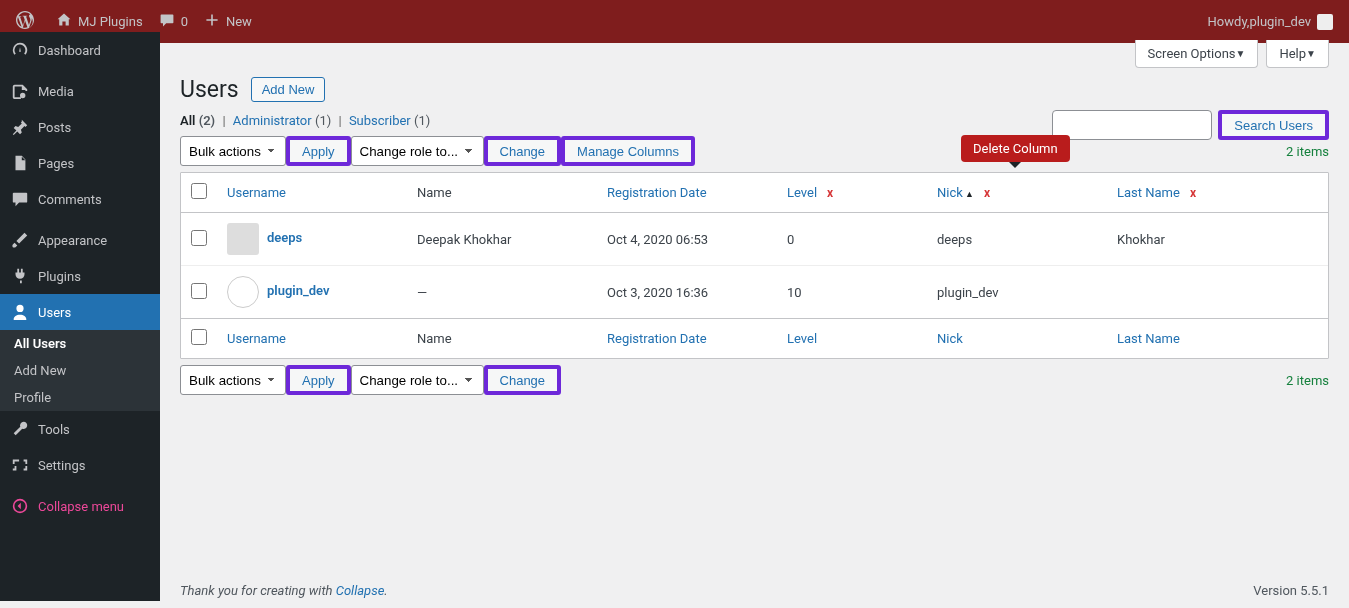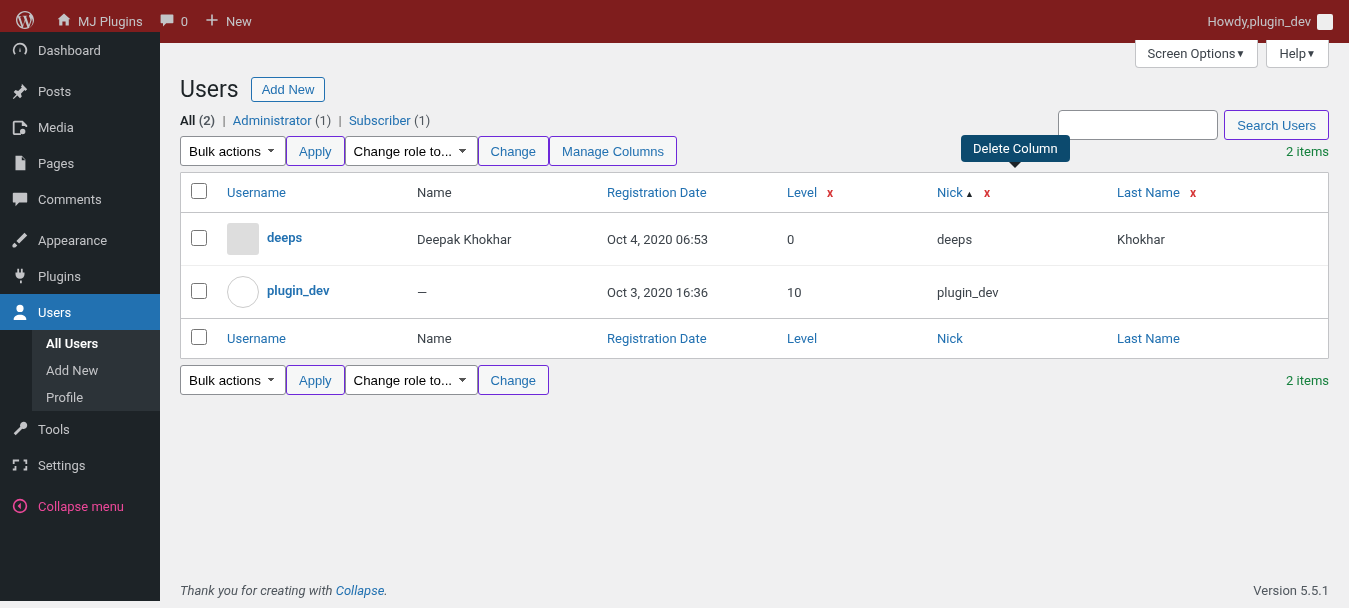--- a/index.html
+++ b/index.html
@@ -12,21 +12,21 @@
 #adminbar .ab-icon { font-size: 16px; margin-right: 6px; }
 #adminbar .spacer { flex: 1; }
 .ab-avatar { width: 16px; height: 16px; background: #eee; margin-left: 6px; border-radius: 2px; }
 
 
 #sidebar { position: absolute; top: 32px; left: 0; width: 160px; bottom: 7px; background: #1d2327; color: #c3c4c7; }
 #sidebar .menu-item { display: flex; align-items: center; padding: 8px 10px; cursor: pointer; }
 #sidebar .menu-item.current { background: #2271b1; color: #fff; position: relative; }
 #sidebar .menu-item.current::after { content: ""; position: absolute; right: -8px; top: 50%; margin-top: -8px; border: 8px solid transparent; border-right-color: #f0f0f1; }
 #sidebar .menu-icon { width: 20px; height: 20px; margin-right: 8px; display: flex; align-items: center; justify-content: center; font-size: 16px; }
-#sidebar .submenu { background: #2c3338; margin-left: 32px; }
+#sidebar .submenu { background: #2c3338; }
 #sidebar .submenu .sub-item { padding: 6px 12px 6px 14px; cursor: pointer; font-size: 13px; color: #c3c4c7; }
 #sidebar .submenu .sub-item.current { color: #fff; font-weight: 600; }
 #sidebar .sep { height: 5px; }
 #sidebar .collapse { display: flex; align-items: center; padding: 8px 10px; cursor: pointer; color: #ec4899; }
 
 
 #content { position: absolute; top: 32px; left: 160px; right: 0; bottom: 0; padding: 0 20px 20px; overflow: auto; }
 
 
 .screen-meta { display: flex; justify-content: flex-end; gap: 8px; padding-top: 8px; }
@@ -40,21 +40,21 @@
 
 
 .subsubsub { margin: 10px 0 8px; font-size: 13px; }
 .subsubsub .sep { color: #666; margin: 0 4px; }
 .subsubsub .current { color: #1d2327; font-weight: 600; }
 .subsubsub .count { color: #50575e; }
 
 
 .search-box { position: absolute; right: 20px; top: 78px; display: flex; gap: 6px; align-items: center; }
 .search-box input[type=search] { border: 1px solid #8c8f94; border-radius: 4px; padding: 4px 8px; height: 30px; width: 160px; }
-.btn { border: 1px solid #6d28d9; color: #2271b1; background: #f6f7f7; padding: 4px 12px; border-radius: 3px; cursor: pointer; font-size: 13px; height: 30px; }
+.btn { border: 4px solid #6d28d9; color: #2271b1; background: #f6f7f7; padding: 4px 12px; border-radius: 3px; cursor: pointer; font-size: 13px; height: 30px; }
 
 
 .tablenav { display: flex; align-items: center; margin: 6px 0; }
 .tablenav select { border: 1px solid #8c8f94; border-radius: 3px; padding: 4px 24px 4px 8px; height: 30px; background: #fff; appearance: none; -webkit-appearance: none; background-image: linear-gradient(45deg, transparent 50%, #555 50%), linear-gradient(135deg, #555 50%, transparent 50%); background-position: calc(100% - 14px) 12px, calc(100% - 10px) 12px; background-size: 4px 4px, 4px 4px; background-repeat: no-repeat; }
 .tablenav .count { margin-left: auto; color: #15803d; }
 
 
 .wp-list-table { width: 100%; border: 1px solid #c3c4c7; border-radius: 1px; border-spacing: 0; background: #fff; }
 .wp-list-table th, .wp-list-table td { text-align: left; padding: 10px 10px; font-size: 13px; vertical-align: middle; }
 .wp-list-table thead th { font-weight: 400; border-bottom: 1px solid #c3c4c7; }
@@ -63,21 +63,21 @@
 .check-column { width: 32px; text-align: center; }
 .check-column input { width: 16px; height: 16px; }
 .sortable { color: #2271b1; cursor: pointer; }
 .sorted-asc::after { content: " ▲"; font-size: 9px; color: #1d2327; }
 .del-col { color: #d63638; font-weight: 700; margin-left: 10px; cursor: pointer; font-size: 12px; }
 .avatar { width: 32px; height: 32px; background: #ddd; border-radius: 3px; display: inline-block; vertical-align: middle; margin-right: 8px; }
 .avatar.round { border-radius: 50%; background: #fff; border: 1px solid #ccc; }
 .username-link { color: #2271b1; font-weight: 600; }
 
 
-.tooltip-bubble { position: absolute; background: #0c4a6e; color: #fff; padding: 6px 12px; border-radius: 4px; font-size: 13px; z-index: 100; }
+.tooltip-bubble { position: absolute; background: #b91c1c; color: #fff; padding: 6px 12px; border-radius: 4px; font-size: 13px; z-index: 100; }
 .tooltip-bubble::after { content: ""; position: absolute; bottom: -6px; left: 50%; margin-left: -6px; border: 6px solid transparent; border-top-color: #1d2327; border-bottom: 0; }
 
 
 #wpfooter { position: absolute; bottom: 10px; left: 20px; right: 20px; display: flex; justify-content: space-between; font-size: 13px; color: #50575e; font-style: italic; }
 #wpfooter .right { font-style: normal; }
 
 .col-username { width: 190px; }
 .col-name { width: 190px; }
 .col-regdate { width: 180px; }
 .col-level { width: 150px; text-align: left; }
@@ -133,32 +133,32 @@
         <svg width="18" height="18" viewBox="0 0 20 20" fill="currentColor">
           <path d="M10 2a8 8 0 00-8 8c0 2 .7 3.8 1.9 5.2l1.4-1.4A6 6 0 0110 4a6 6 0 016 6c0 1.5-.5 2.8-1.4 3.9l1.4 1.4A8 8 0 0010 2zm0 5l-1 5h2l-1-5z"></path>
         </svg>
       </span>
     <span>Dashboard</span>
   </div>
   <div class="sep"></div>
   <div class="menu-item">
     <span class="menu-icon">
         <svg width="18" height="18" viewBox="0 0 20 20" fill="currentColor">
+          <path d="M4 3h9l5 5v2h-2V9h-4V5H4v12h7v2H4c-1 0-2-1-2-2V5c0-1 1-2 2-2zm9 9a3 3 0 110 6 3 3 0 010-6z"></path>
+        </svg>
+      </span>
+    <span>Media</span>
+  </div>
+  <div class="menu-item">
+    <span class="menu-icon">
+        <svg width="18" height="18" viewBox="0 0 20 20" fill="currentColor">
           <path d="M12 2l6 6-2 2-1-1-4 4 1 3-2 2-3-3-4 4-1-1 4-4-3-3 2-2 3 1 4-4-1-1 1-1z"></path>
         </svg>
       </span>
     <span>Posts</span>
-  </div>
-  <div class="menu-item">
-    <span class="menu-icon">
-        <svg width="18" height="18" viewBox="0 0 20 20" fill="currentColor">
-          <path d="M4 3h9l5 5v2h-2V9h-4V5H4v12h7v2H4c-1 0-2-1-2-2V5c0-1 1-2 2-2zm9 9a3 3 0 110 6 3 3 0 010-6z"></path>
-        </svg>
-      </span>
-    <span>Media</span>
   </div>
   <div class="menu-item">
     <span class="menu-icon">
         <svg width="18" height="18" viewBox="0 0 20 20" fill="currentColor">
           <path d="M5 2h7l4 4v12H5V2zm7 1v4h4"></path>
         </svg>
       </span>
     <span>Pages</span>
   </div>
   <div class="menu-item">

